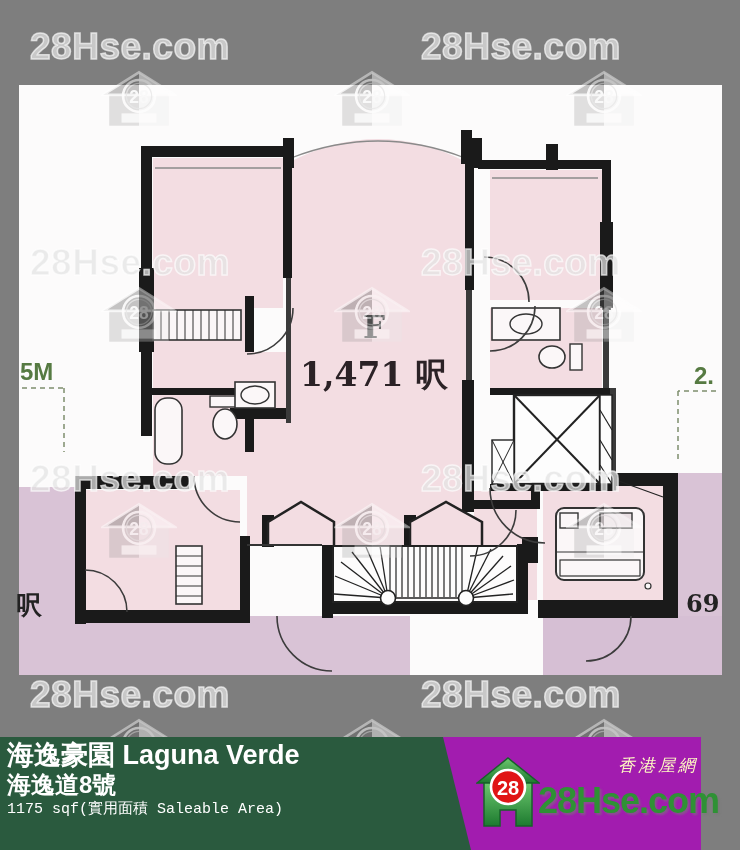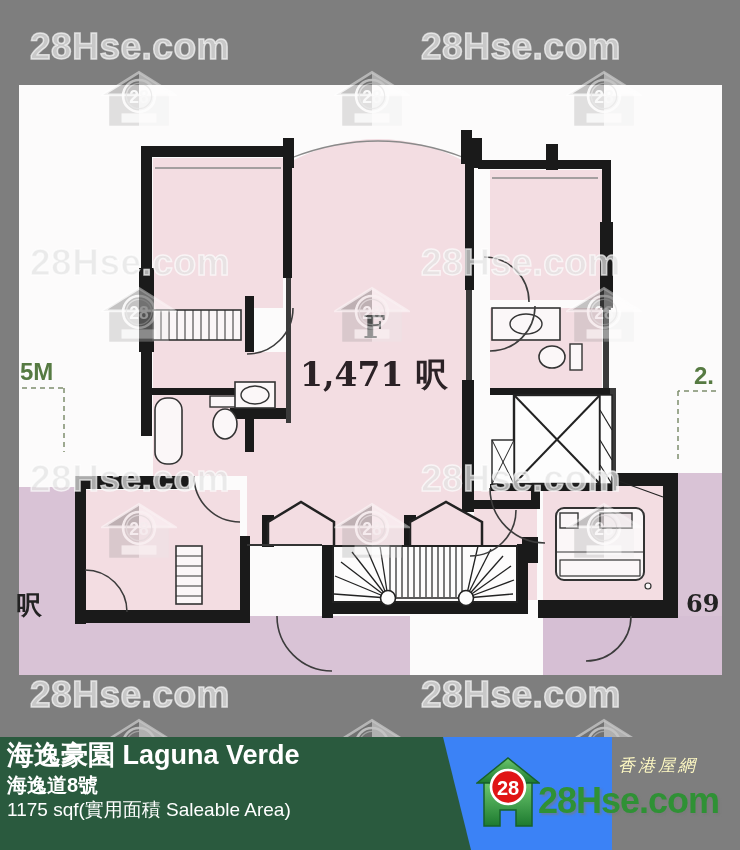--- a/index.html
+++ b/index.html
@@ -7,28 +7,28 @@
          font-family:"Liberation Sans",sans-serif;}
   
   #plan-svg{position:absolute;left:0;top:0;z-index:1;}
   
   #wm-layer{position:absolute;left:0;top:0;width:740px;height:737px;overflow:hidden;z-index:5;pointer-events:none;}
   .wm-text{position:absolute;font-weight:bold;font-size:37px;letter-spacing:.5px;
            color:rgba(205,205,205,0.40);-webkit-text-stroke:1.5px rgba(255,255,255,0.65);
            text-shadow:0 0 1px rgba(255,255,255,0.55);white-space:nowrap;}
   .wm-icon{position:absolute;width:76px;height:58px;opacity:.55;}
   
-  #footer{position:absolute;left:0;top:737px;width:612px;height:113px;background:#3b82f6;z-index:10;}
+  #footer{position:absolute;left:0;top:737px;width:701px;height:113px;background:#a21caf;z-index:10;}
   #footer-green{position:absolute;left:0;top:0;width:500px;height:113px;background:#2a5a3e;
                 clip-path:polygon(0 0,443px 0,471px 113px,0 113px);}
   #footer-text{position:absolute;left:7px;top:2px;color:#ffffff;}
   .ft-title{font-size:27px;font-weight:bold;line-height:33px;}
-  .ft-l2{font-size:20px;font-weight:bold;line-height:26px;}
+  .ft-l2{font-size:24px;font-weight:bold;line-height:26px;}
   .ft-l3{font-size:19px;font-weight:bold;line-height:25px;}
-  .ft-l4{font-size:19px;line-height:23px;}
+  .ft-l4{font-size:15px;line-height:23px;font-family:Liberation Mono, monospace;}
   #logo{position:absolute;left:470px;top:740px;width:270px;height:110px;z-index:11;}
   #logo-house{position:absolute;left:6px;top:16px;}
   #logo-site{position:absolute;left:68px;top:40px;font-size:36px;font-weight:bold;letter-spacing:-1px;
              color:#2f9135;text-shadow:2px 2px 2px rgba(120,120,120,.55);}
   #logo-tagline{position:absolute;left:148px;top:14px;font-size:17px;color:#fef9c3;letter-spacing:3px;font-style:italic;}
 </style>
 </head>
 <body>
 
 <div id="stage">

